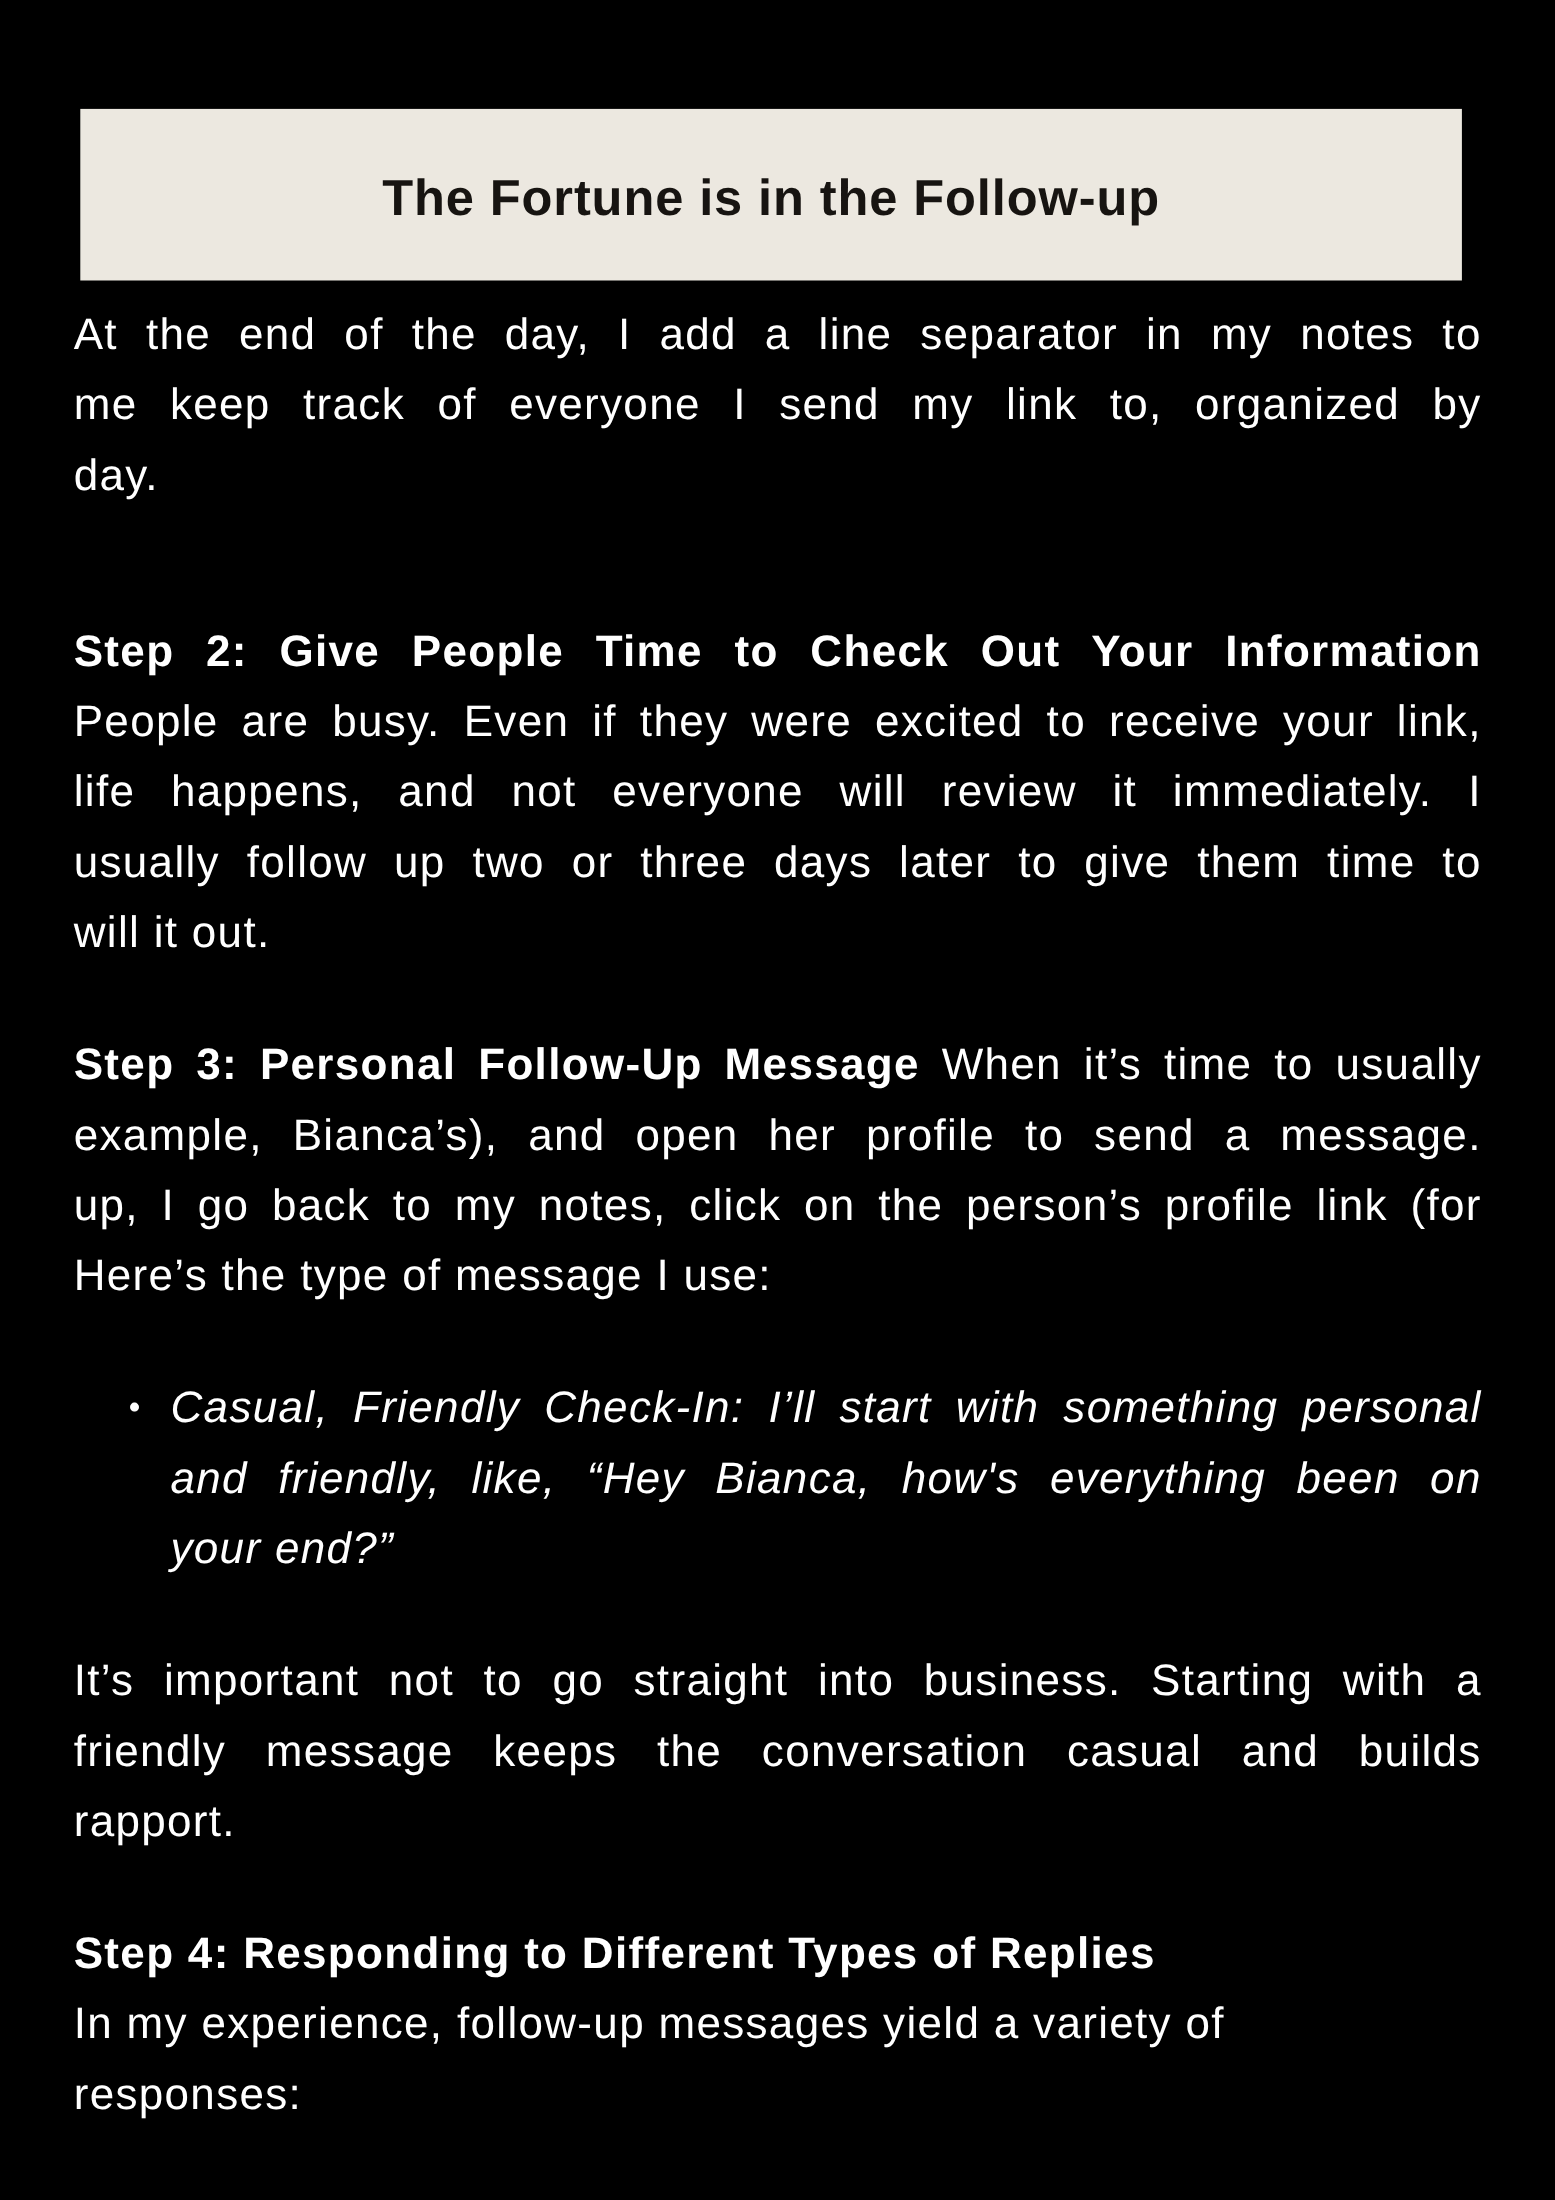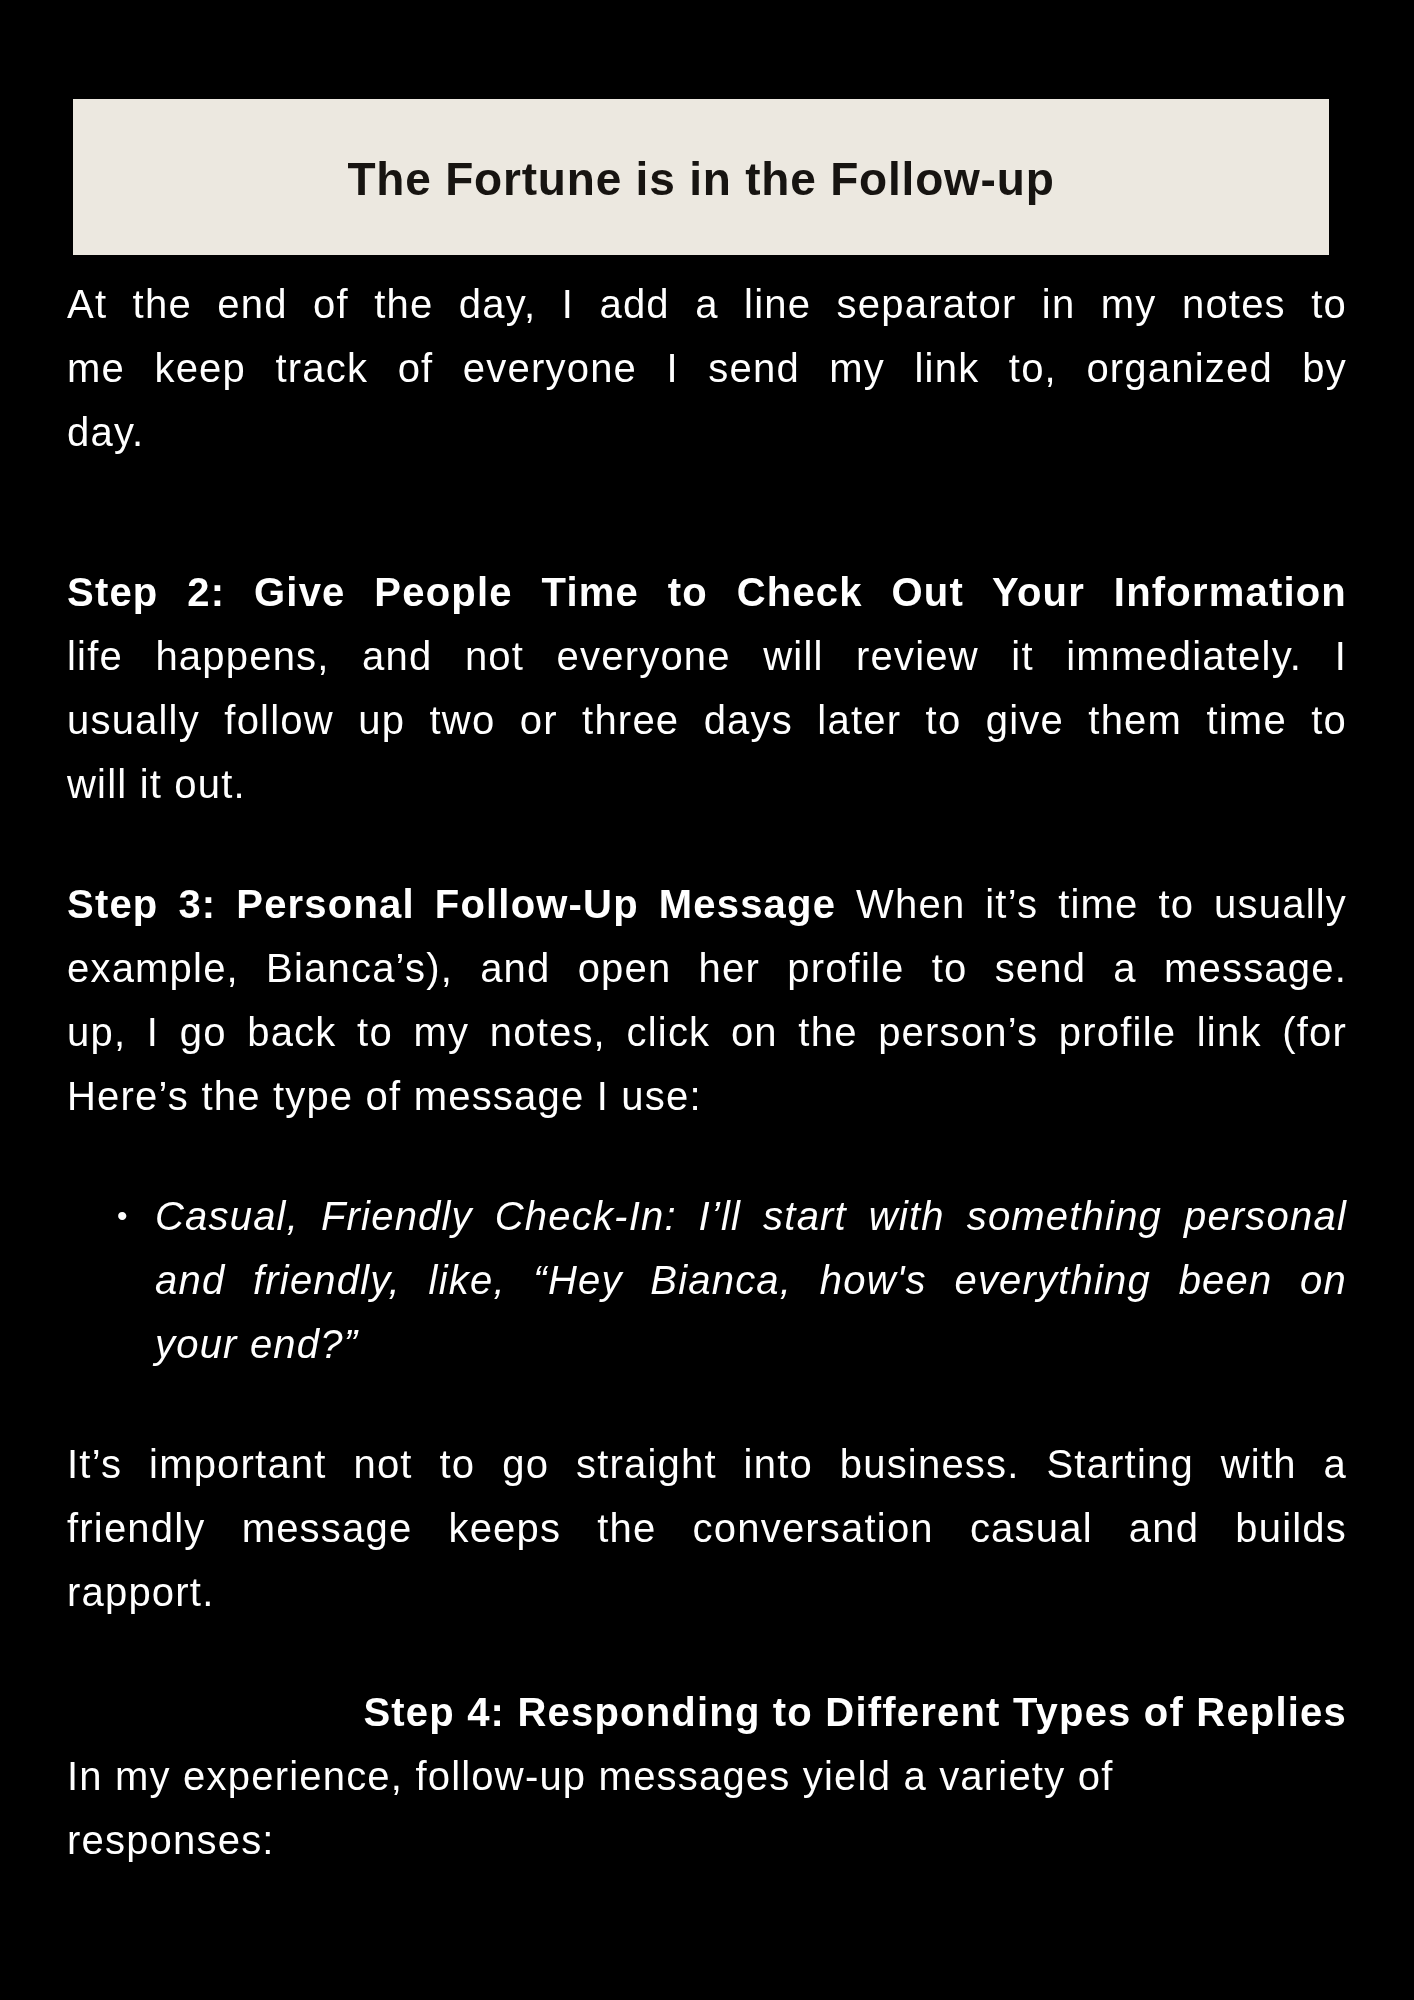--- a/index.html
+++ b/index.html
@@ -47,21 +47,21 @@
   }
   .block { margin: 0 0 56px 0; }
   .block.gap-lg { margin-bottom: 96px; }
   .block:last-child { margin-bottom: 0; }
   .line { text-align: left; white-space: nowrap; }
   .line.j {
     white-space: normal;
     text-align: justify;
     text-align-last: justify;
   }
-  .bold { font-weight: 700; text-align: right; }
+  .bold { font-weight: 700; }
   .list-item {
     display: flex;
     align-items: flex-start;
     padding-left: 50px;
   }
   .bullet-marker {
     flex: 0 0 38px;
     width: 38px;
     font-size: 30px;
     line-height: 64px;
@@ -81,20 +81,21 @@
   <div class="content">
 
     <div class="block gap-lg">
       <div class="line j">At the end of the day, I add a line separator in my notes to</div>
       <div class="line j">me keep track of everyone I send my link to, organized by</div>
       <div class="line">day.</div>
     </div>
 
     <div class="block">
       <div class="line j bold">Step 2: Give People Time to Check Out Your Information</div>
+      <div class="line j">People are busy. Even if they were excited to receive your link,</div>
       <div class="line j">life happens, and not everyone will review it immediately. I</div>
       <div class="line j">usually follow up two or three days later to give them time to</div>
       <div class="line">will it out.</div>
     </div>
 
     <div class="block">
       <div class="line j">
         <span class="bold">Step 3: Personal Follow-Up Message</span>
         <span>When it’s time to usually</span>
       </div>

